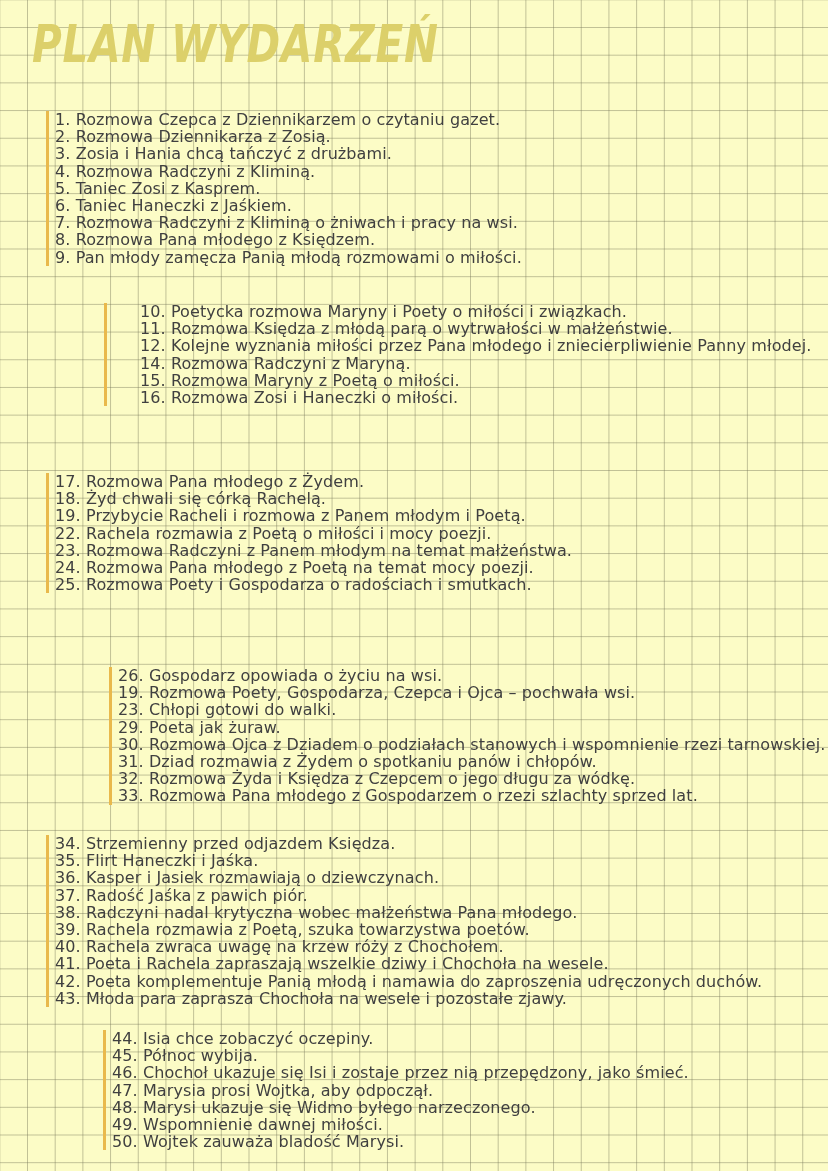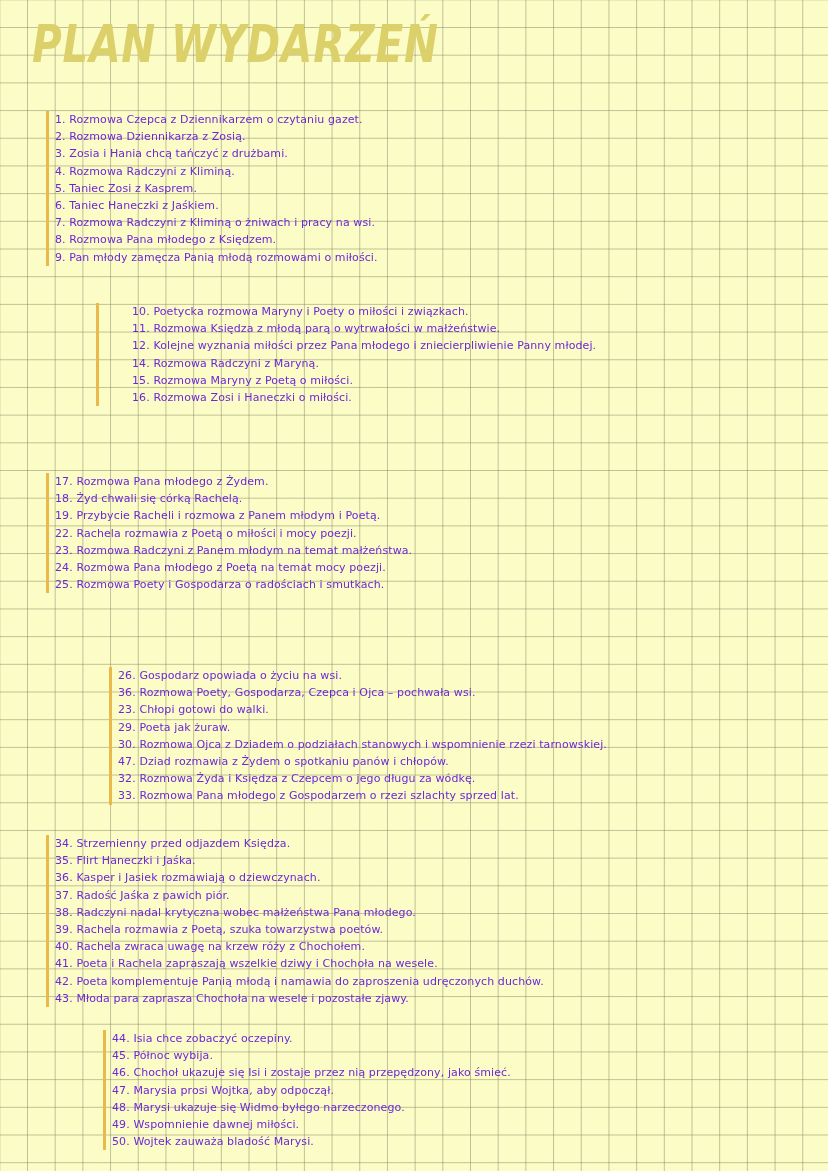--- a/index.html
+++ b/index.html
@@ -34,23 +34,23 @@
       line-height: 1;
       margin: 0;
     }
     .section {
       position: absolute;
       border-left: 3px solid #e9b94c;
       padding-left: 6px;
     }
     .item {
       font-family: "DejaVu Sans", sans-serif;
-      font-size: 11px;
+      font-size: 16px;
       line-height: 17.2px;
-      color: #6d28d9;
+      color: #404040;
       white-space: nowrap;
       letter-spacing: 0.1px;
     }
   </style>
 </head>
 <body>
 
 <h1 class="title">PLAN WYDARZEŃ</h1>
 
 <div class="section" style="left:46px; top:111px;">
@@ -58,46 +58,46 @@
   <div class="item">2. Rozmowa Dziennikarza z Zosią.</div>
   <div class="item">3. Zosia i Hania chcą tańczyć z drużbami.</div>
   <div class="item">4. Rozmowa Radczyni z Kliminą.</div>
   <div class="item">5. Taniec Zosi z Kasprem.</div>
   <div class="item">6. Taniec Haneczki z Jaśkiem.</div>
   <div class="item">7. Rozmowa Radczyni z Kliminą o żniwach i pracy na wsi.</div>
   <div class="item">8. Rozmowa Pana młodego z Księdzem.</div>
   <div class="item">9. Pan młody zamęcza Panią młodą rozmowami o miłości.</div>
 </div>
 
-<div class="section" style="left:96px; top:303px;padding-left:33px;">
+<div class="section" style="left:104px; top:303px;padding-left:33px;">
   <div class="item">10. Poetycka rozmowa Maryny i Poety o miłości i związkach.</div>
   <div class="item">11. Rozmowa Księdza z młodą parą o wytrwałości w małżeństwie.</div>
   <div class="item">12. Kolejne wyznania miłości przez Pana młodego i zniecierpliwienie Panny młodej.</div>
   <div class="item">14. Rozmowa Radczyni z Maryną.</div>
   <div class="item">15. Rozmowa Maryny z Poetą o miłości.</div>
   <div class="item">16. Rozmowa Zosi i Haneczki o miłości.</div>
 </div>
 
 <div class="section" style="left:46px; top:473px;">
   <div class="item">17. Rozmowa Pana młodego z Żydem.</div>
   <div class="item">18. Żyd chwali się córką Rachelą.</div>
   <div class="item">19. Przybycie Racheli i rozmowa z Panem młodym i Poetą.</div>
   <div class="item">22. Rachela rozmawia z Poetą o miłości i mocy poezji.</div>
   <div class="item">23. Rozmowa Radczyni z Panem młodym na temat małżeństwa.</div>
   <div class="item">24. Rozmowa Pana młodego z Poetą na temat mocy poezji.</div>
   <div class="item">25. Rozmowa Poety i Gospodarza o radościach i smutkach.</div>
 </div>
 
 <div class="section" style="left:101px; top:667px;margin-left:8px;">
   <div class="item">26. Gospodarz opowiada o życiu na wsi.</div>
-  <div class="item">36. Rozmowa Poety, Gospodarza, Czepca i Ojca – pochwała wsi.</div>
+  <div class="item">19. Rozmowa Poety, Gospodarza, Czepca i Ojca – pochwała wsi.</div>
   <div class="item">23. Chłopi gotowi do walki.</div>
   <div class="item">29. Poeta jak żuraw.</div>
   <div class="item">30. Rozmowa Ojca z Dziadem o podziałach stanowych i wspomnienie rzezi tarnowskiej.</div>
-  <div class="item">47. Dziad rozmawia z Żydem o spotkaniu panów i chłopów.</div>
+  <div class="item">31. Dziad rozmawia z Żydem o spotkaniu panów i chłopów.</div>
   <div class="item">32. Rozmowa Żyda i Księdza z Czepcem o jego długu za wódkę.</div>
   <div class="item">33. Rozmowa Pana młodego z Gospodarzem o rzezi szlachty sprzed lat.</div>
 </div>
 
 <div class="section" style="left:46px; top:835px;">
   <div class="item">34. Strzemienny przed odjazdem Księdza.</div>
   <div class="item">35. Flirt Haneczki i Jaśka.</div>
   <div class="item">36. Kasper i Jasiek rozmawiają o dziewczynach.</div>
   <div class="item">37. Radość Jaśka z pawich piór.</div>
   <div class="item">38. Radczyni nadal krytyczna wobec małżeństwa Pana młodego.</div>

